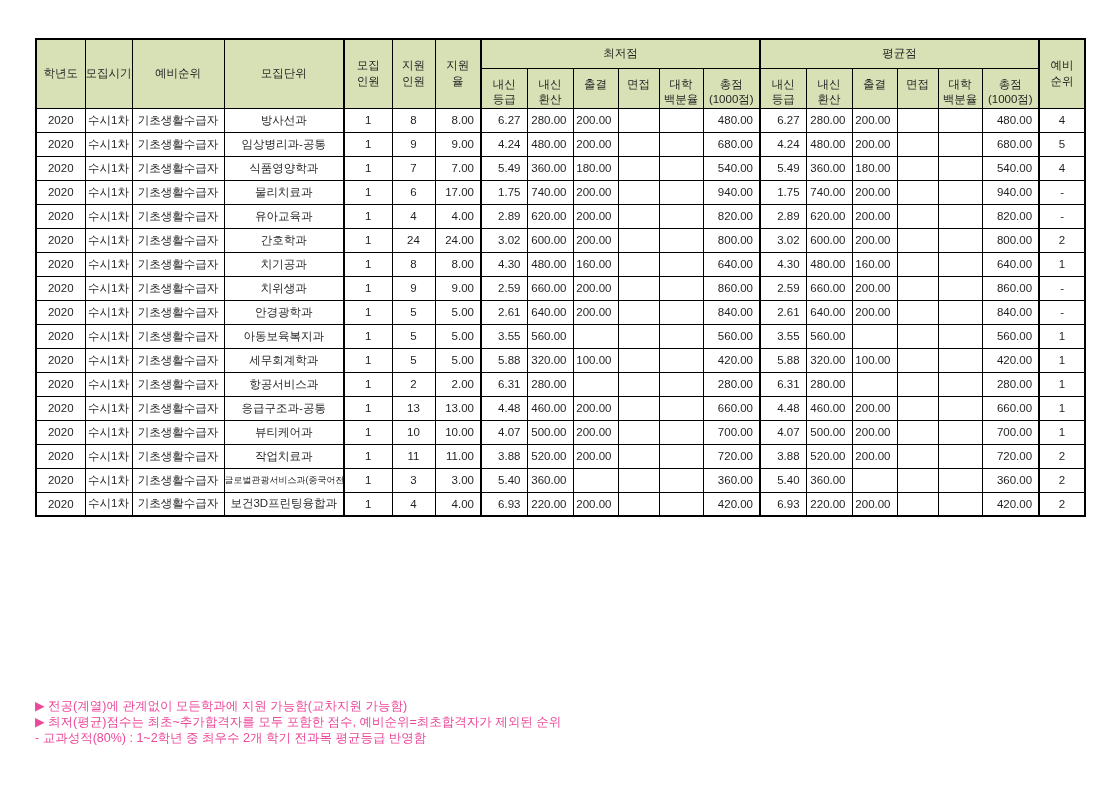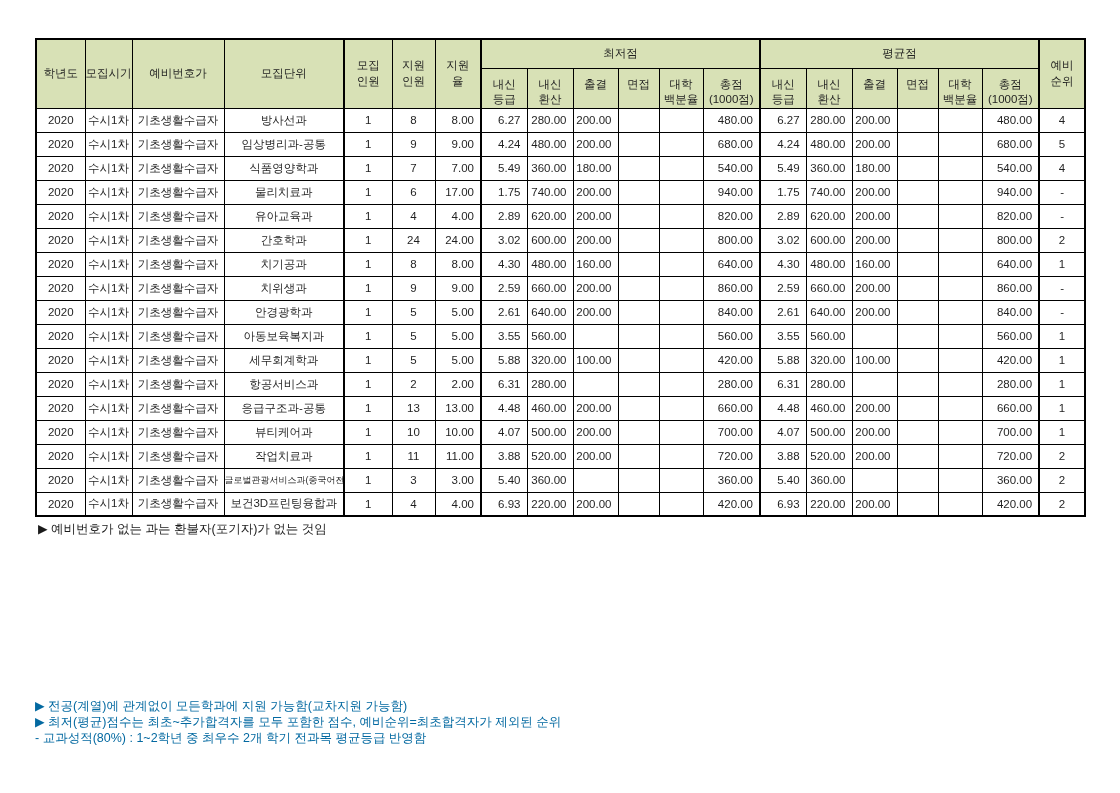--- a/index.html
+++ b/index.html
@@ -41,21 +41,21 @@
   td.r { text-align:right; padding-right:6px; }
   .bl2 { border-left:2px solid #000 !important; }
   td.small-text { font-size:9px; }
   .note {
     position:absolute; left:38px;
     font-size:12.5px; color:#1a1a1a;
     white-space:nowrap;
   }
   .footer-notes {
     position:absolute; left:35px; top:698px;
-    font-size:12.5px; color:#0369a1;
+    font-size:12.5px; color:#ec4899;
     line-height:16px;
   }
   .footer-notes div { white-space:nowrap; }
 </style>
 </head>
 <body>
 
 <div class="page">
 
   <table class="results">
@@ -78,21 +78,21 @@
         <col style="width:45px">
         <col style="width:41px">
         <col style="width:44px">
         <col style="width:57px">
       <col style="width:46px">
     </colgroup>
     <thead>
       <tr class="group-row">
         <th rowspan="2">학년도</th>
         <th rowspan="2">모집시기</th>
-        <th rowspan="2">예비번호가</th>
+        <th rowspan="2">예비순위</th>
         <th rowspan="2">모집단위</th>
         <th rowspan="2" class="bl2">모집
 인원</th>
         <th rowspan="2">지원
 인원</th>
         <th rowspan="2">지원
 율</th>
         <th colspan="6" class="bl2">최저점</th>
         <th colspan="6" class="bl2">평균점</th>
         <th rowspan="2" class="bl2">예비
@@ -492,21 +492,20 @@
           <td class="r">220.00</td>
           <td class="r">200.00</td>
           <td class="r"></td>
           <td class="r"></td>
           <td class="r">420.00</td>
           <td class="c bl2">2</td>
         </tr>
       </tbody>
   </table>
 
-  <div class="note" style="top:521px">▶ 예비번호가 없는 과는 환불자(포기자)가 없는 것임</div>
 
   <div class="footer-notes">
     <div>▶ 전공(계열)에 관계없이 모든학과에 지원 가능함(교차지원 가능함)</div>
     <div>▶ 최저(평균)점수는 최초~추가합격자를 모두 포함한 점수, 예비순위=최초합격자가 제외된 순위</div>
     <div>- 교과성적(80%) : 1~2학년 중 최우수 2개 학기 전과목 평균등급 반영함</div>
   </div>
 
 </div>
 
 </body></html>

